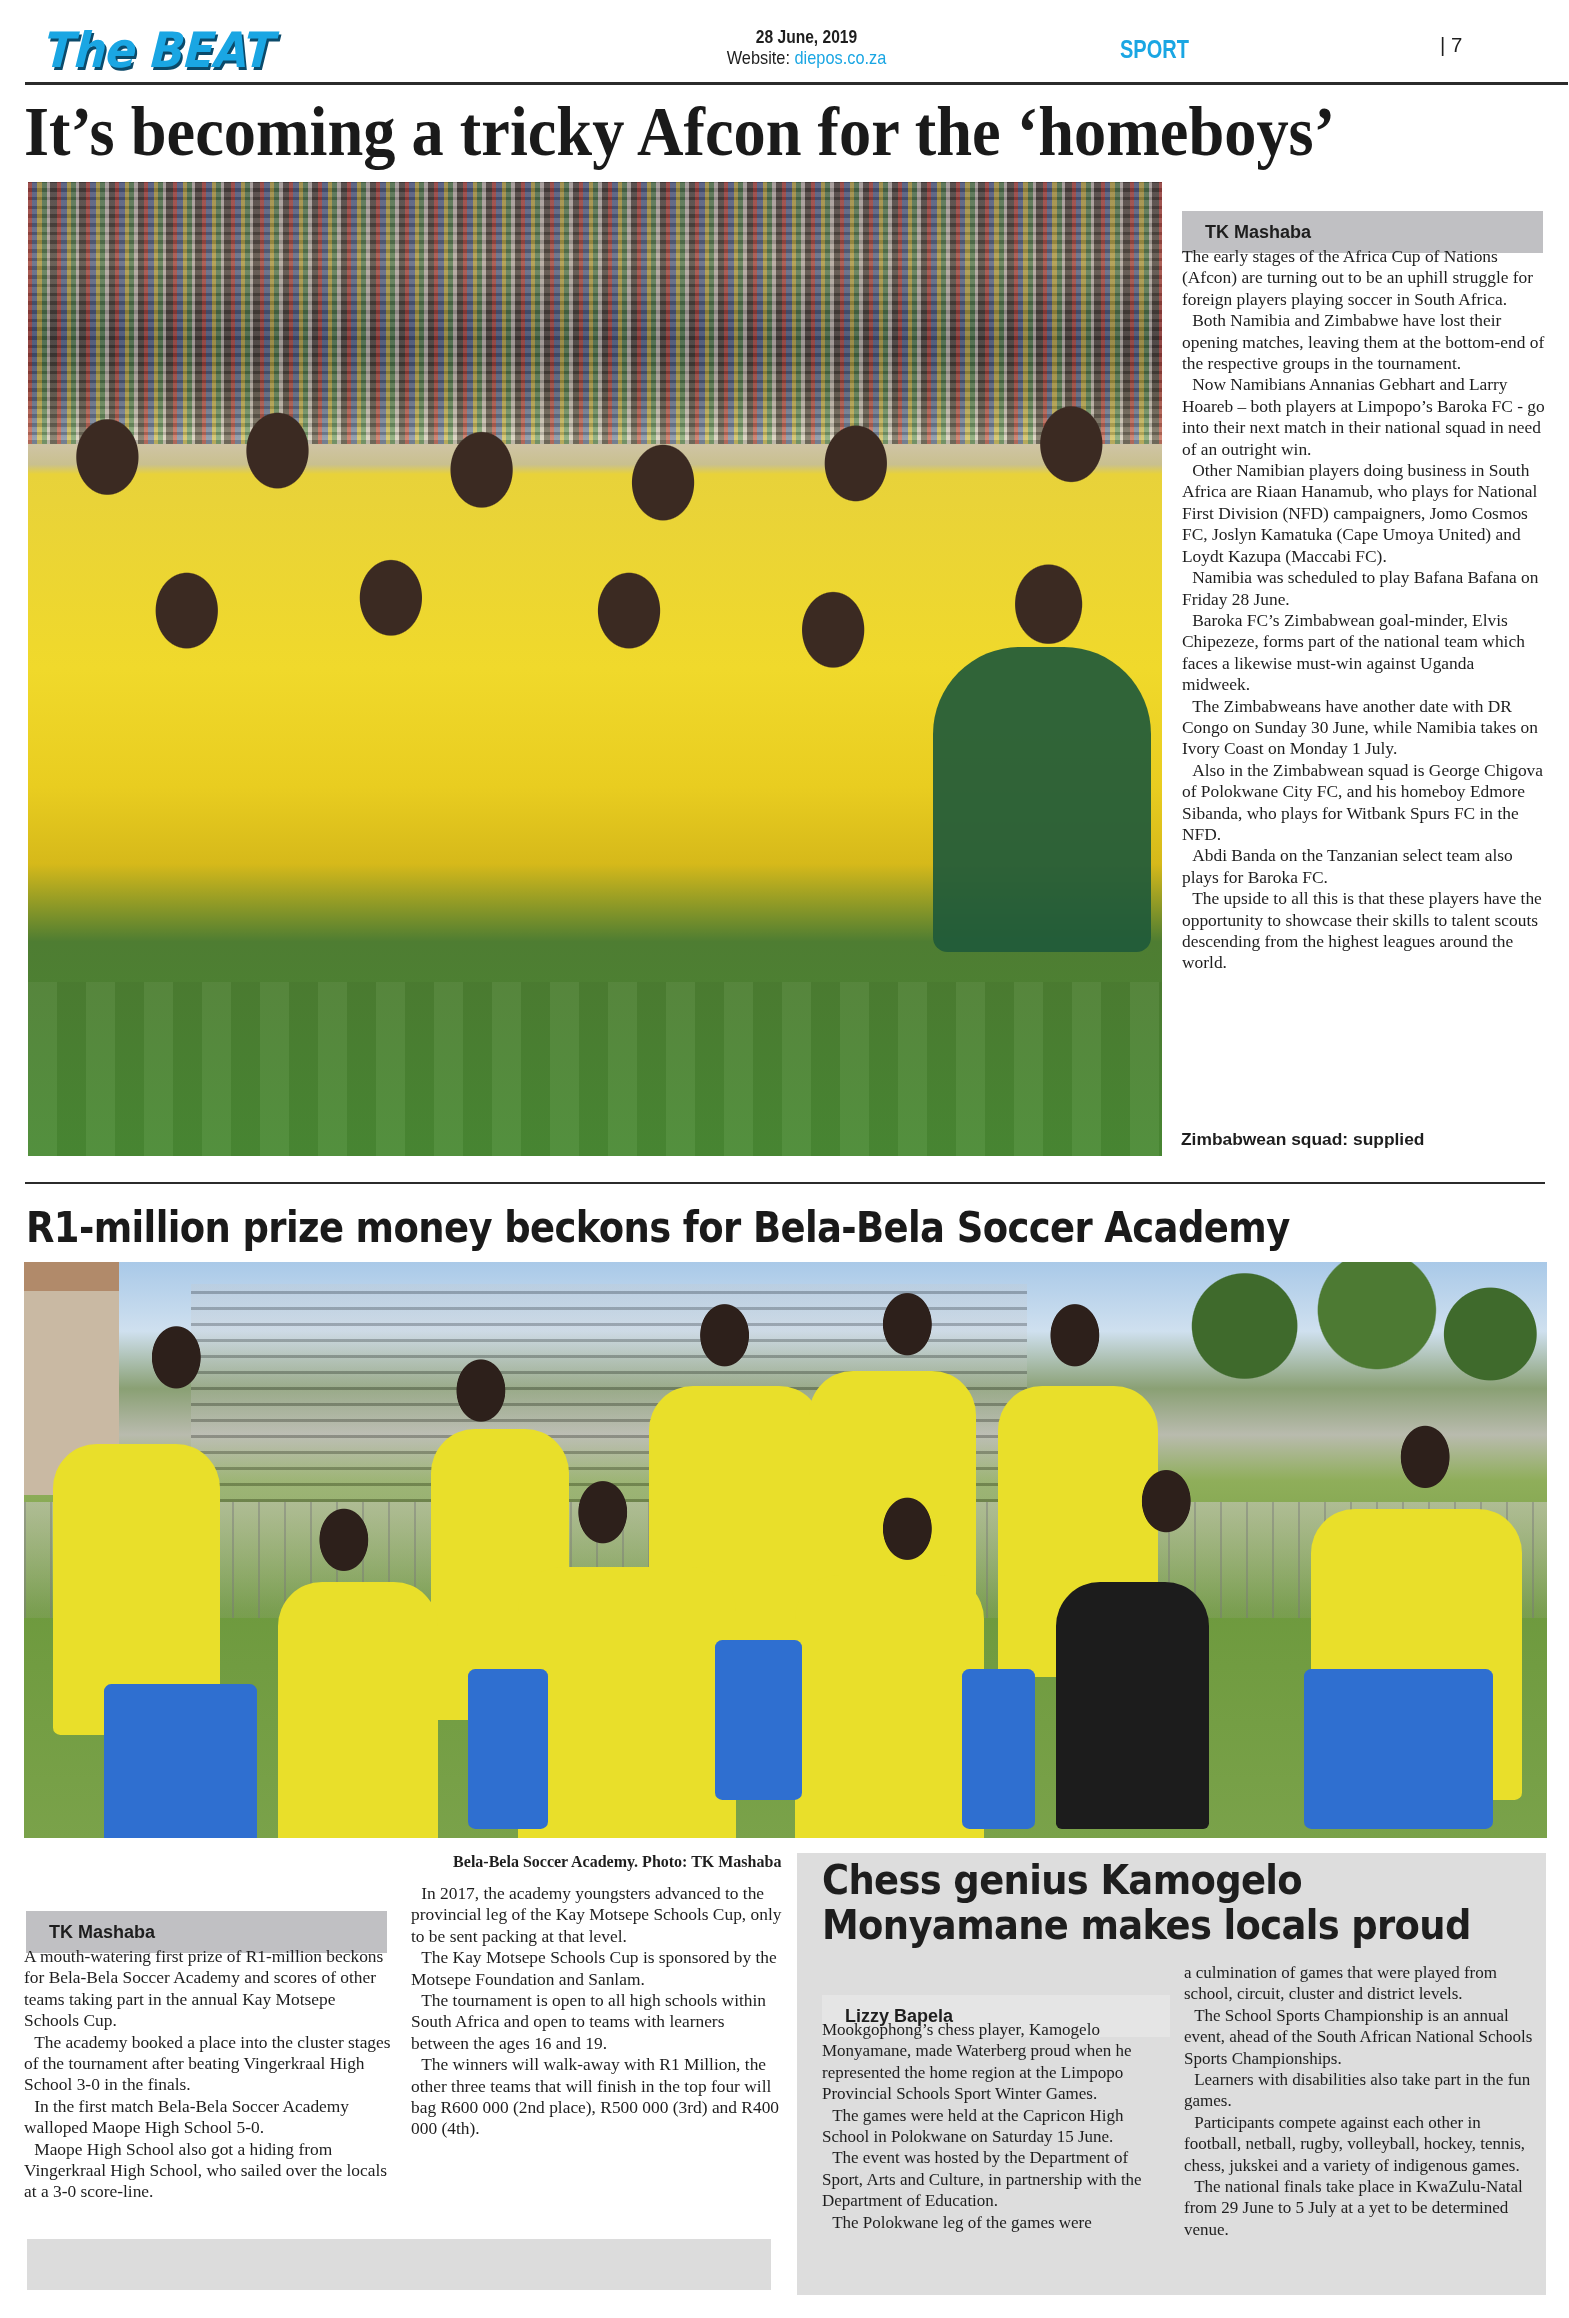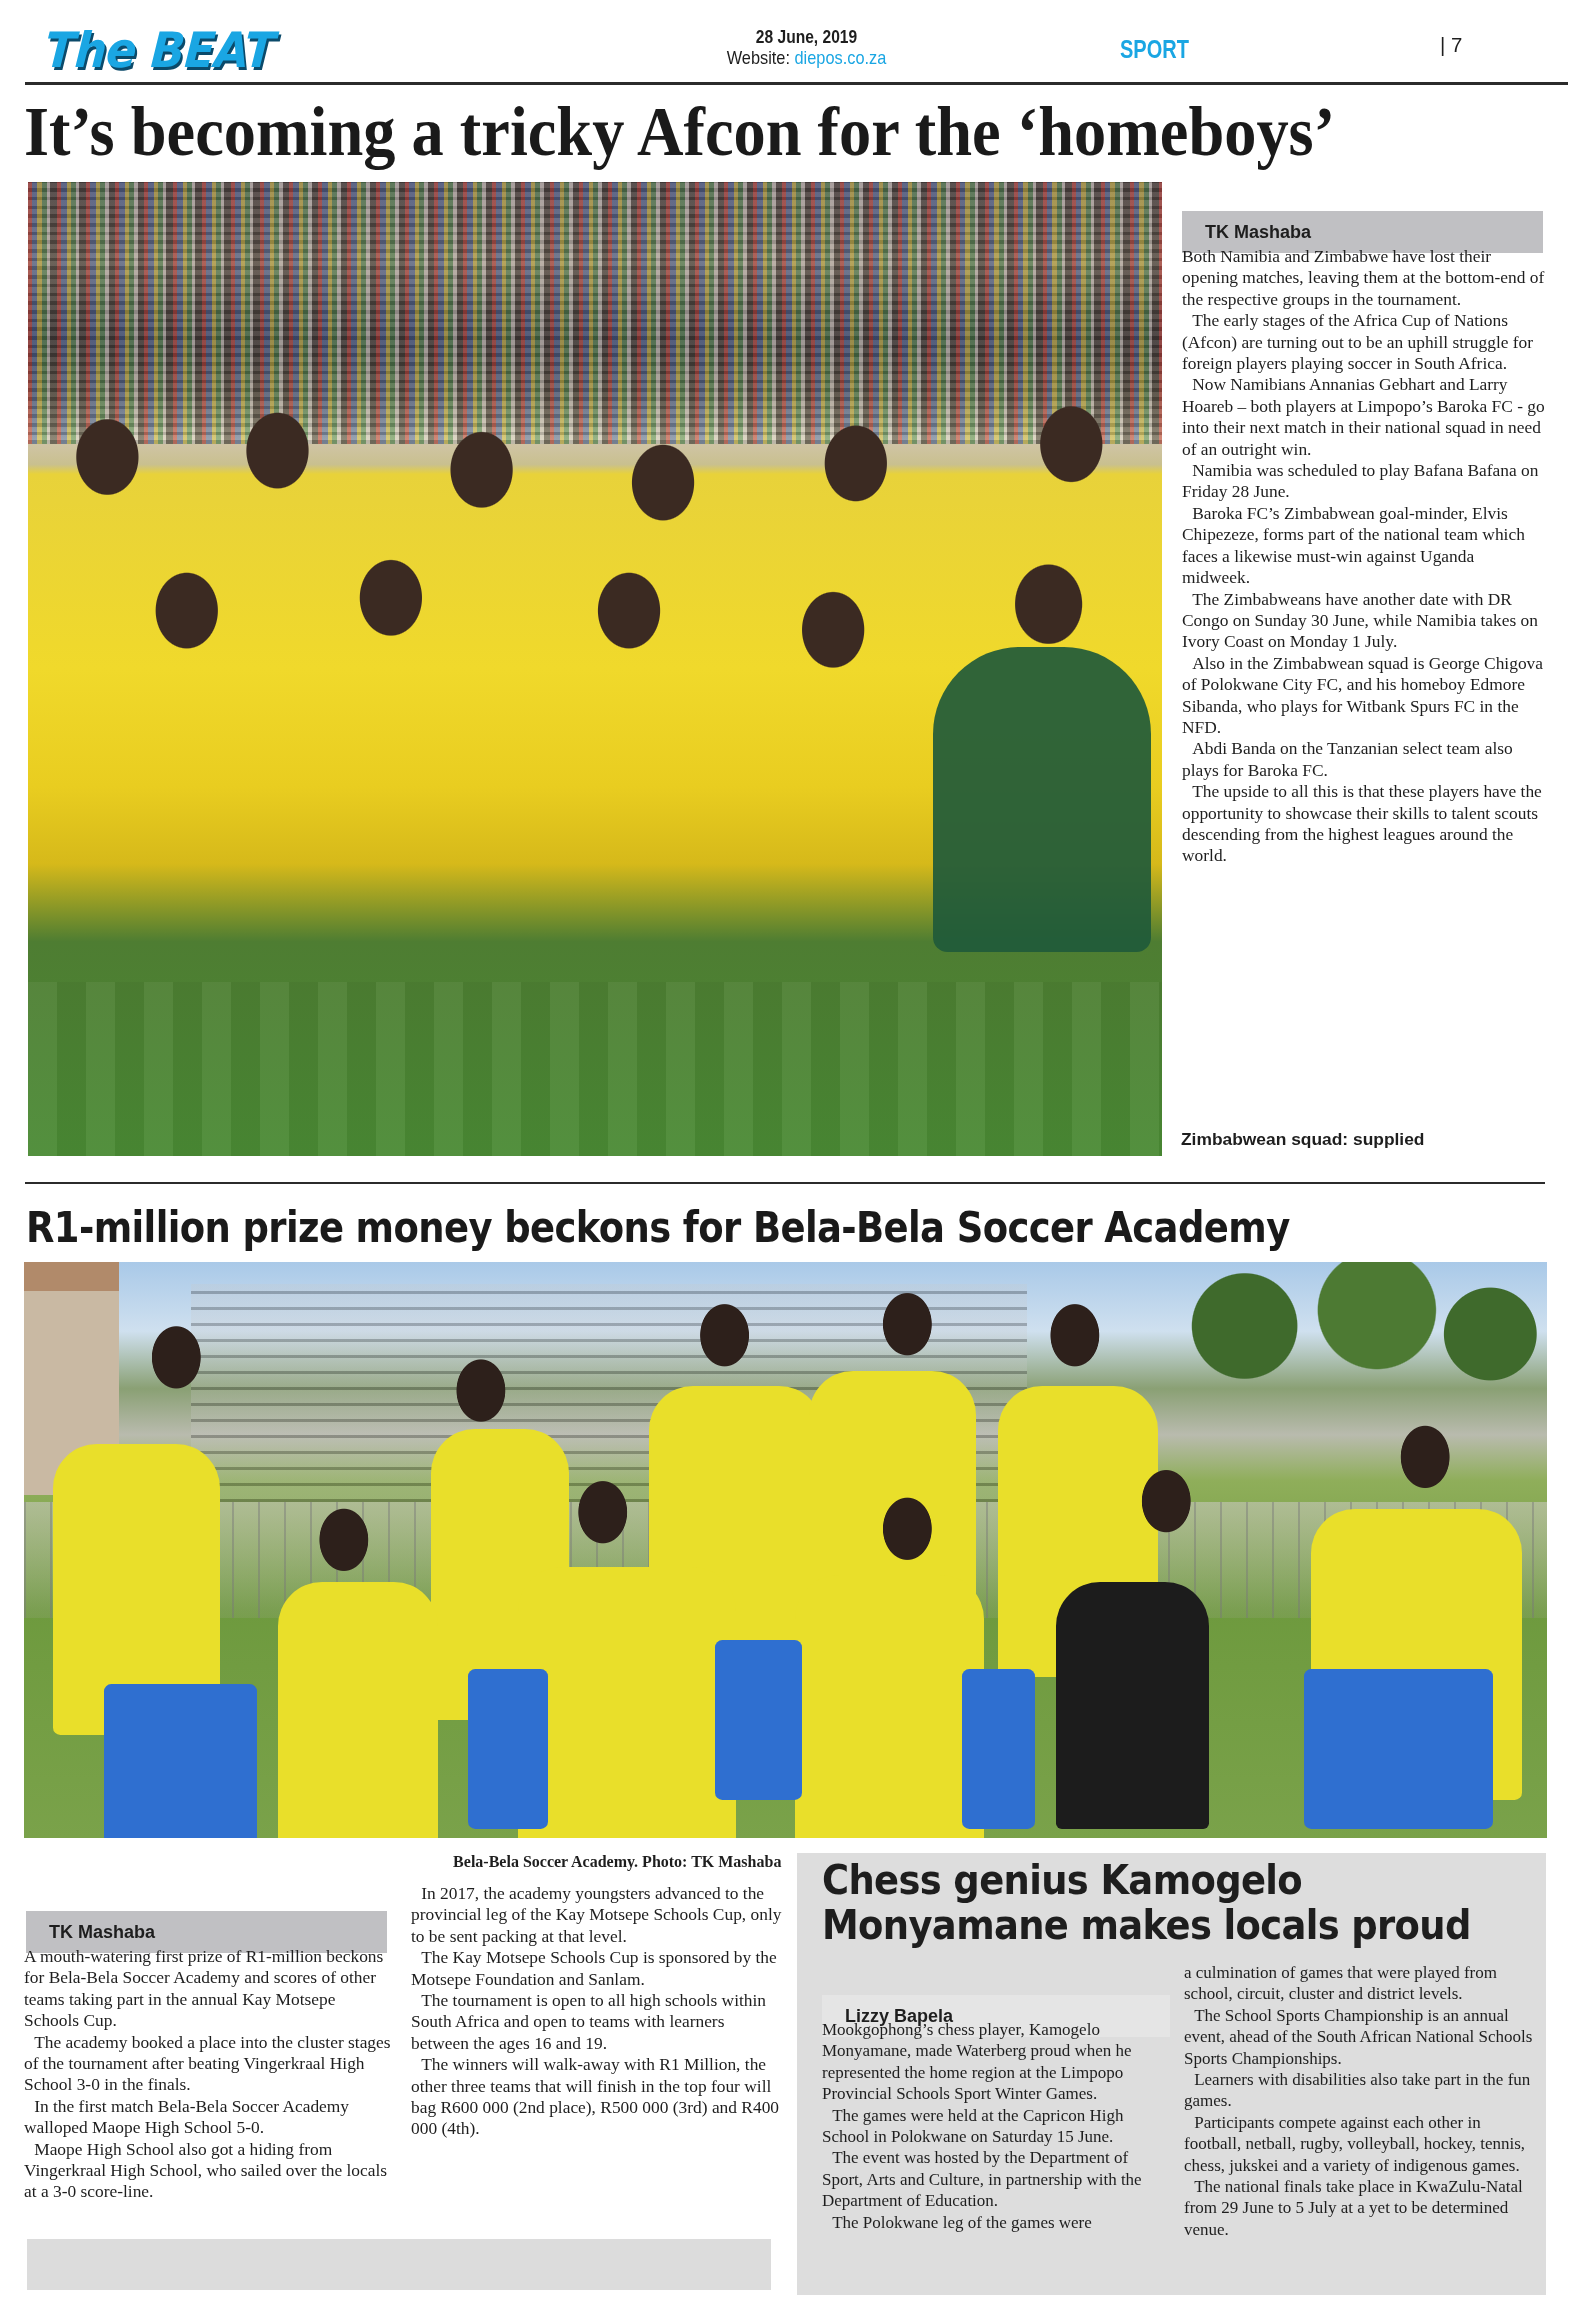--- a/index.html
+++ b/index.html
@@ -194,23 +194,24 @@
 <div class="abs photo-1" title="Zimbabwe national team players in yellow kits posing on the pitch in front of a stadium crowd">
   <div class="crowd"></div>
   <div class="players"></div>
   <div class="keeper"></div>
   <div class="pitch-lines"></div>
 </div>
 
 <div class="abs byline-bar byline-1">TK Mashaba</div>
 
 <div class="abs body-col article1-body">
+  <p>The early stages of the Africa Cup of Nations (Afcon) are turning out to be an uphill struggle for foreign players playing soccer in South Africa.</p>
   <p>Both Namibia and Zimbabwe have lost their opening matches, leaving them at the bottom-end of the respective groups in the tournament.</p>
-  <p>The early stages of the Africa Cup of Nations (Afcon) are turning out to be an uphill struggle for foreign players playing soccer in South Africa.</p>
   <p>Now Namibians Annanias Gebhart and Larry Hoareb – both players at Limpopo’s Baroka FC - go into their next match in their national squad in need of an outright win.</p>
+  <p>Other Namibian players doing business in South Africa are Riaan Hanamub, who plays for National First Division (NFD) campaigners, Jomo Cosmos FC, Joslyn Kamatuka (Cape Umoya United) and Loydt Kazupa (Maccabi FC).</p>
   <p>Namibia was scheduled to play Bafana Bafana on Friday 28 June.</p>
   <p>Baroka FC’s Zimbabwean goal-minder, Elvis Chipezeze, forms part of the national team which faces a likewise must-win against Uganda midweek.</p>
   <p>The Zimbabweans have another date with DR Congo on Sunday 30 June, while Namibia takes on Ivory Coast on Monday 1 July.</p>
   <p>Also in the Zimbabwean squad is George Chigova of Polokwane City FC, and his homeboy Edmore Sibanda, who plays for Witbank Spurs FC in the NFD.</p>
   <p>Abdi Banda on the Tanzanian select team also plays for Baroka FC.</p>
   <p>The upside to all this is that these players have the opportunity to showcase their skills to talent scouts descending from the highest leagues around the world.</p>
 </div>
 
 <div class="abs caption-1">Zimbabwean squad: supplied</div>
 <div class="abs section-rule"></div>

